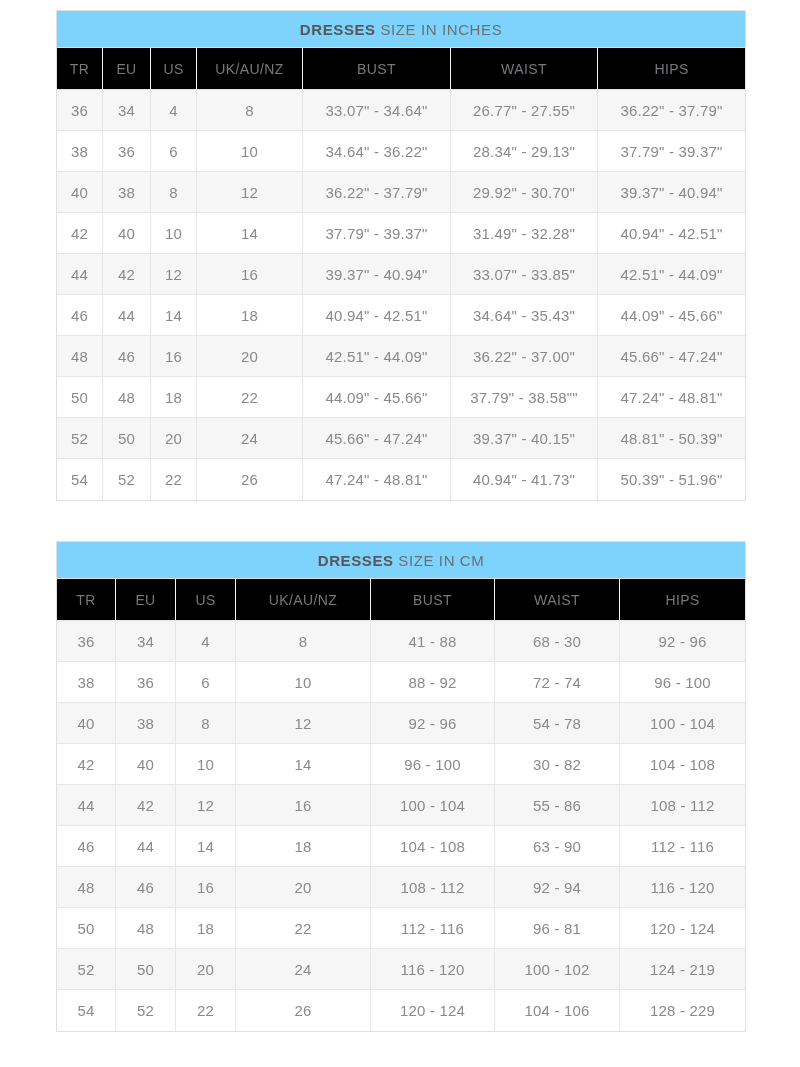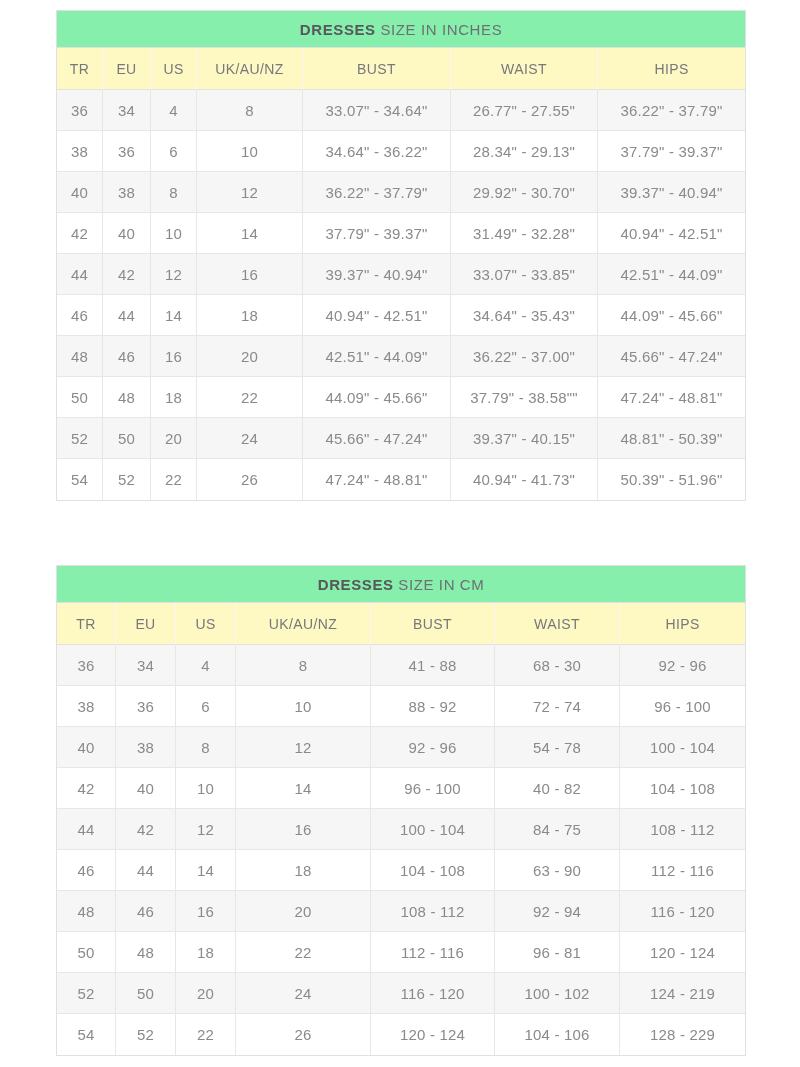--- a/index.html
+++ b/index.html
@@ -14,49 +14,49 @@
   }
   .page {
     padding-top: 10px;
     width: 800px;
   }
   .table-card {
     width: 688px;
     margin: 0 auto;
   }
   .table-card + .table-card {
-    margin-top: 64px;
+    margin-top: 40px;
   }
   table.size-table {
     width: 688px;
     table-layout: fixed;
     border-collapse: separate;
     border-spacing: 0;
     border: 1px solid #e0e0e0;
     background: #ffffff;
   }
   
   td.title-cell {
     height: 37px;
     text-align: center;
     vertical-align: middle;
-    background: #86efac;
+    background: #7dd3fc;
     border-bottom: 1px solid #e0e0e0;
     font-size: 15px;
     color: #6e6e73;
     letter-spacing: 0.6px;
   }
   td.title-cell strong {
     font-weight: 700;
     color: #57575c;
   }
   
   th {
     height: 42px;
-    background: #fef9c3;
+    background: #000000;
     color: #77777c;
     font-weight: 400;
     font-size: 14px;
     text-align: center;
     vertical-align: middle;
     letter-spacing: 0.4px;
     border-right: 1px solid #f7f7f7;
     border-bottom: 1px solid #e2e2e2;
   }
   th:last-child { border-right: none; text-align: center; }
@@ -253,30 +253,30 @@
             <td>92 - 96</td>
             <td>54 - 78</td>
             <td>100 - 104</td>
           </tr>
           <tr>
             <td>42</td>
             <td>40</td>
             <td>10</td>
             <td>14</td>
             <td>96 - 100</td>
-            <td>40 - 82</td>
+            <td>30 - 82</td>
             <td>104 - 108</td>
           </tr>
           <tr>
             <td>44</td>
             <td>42</td>
             <td>12</td>
             <td>16</td>
             <td>100 - 104</td>
-            <td>84 - 75</td>
+            <td>55 - 86</td>
             <td>108 - 112</td>
           </tr>
           <tr>
             <td>46</td>
             <td>44</td>
             <td>14</td>
             <td>18</td>
             <td>104 - 108</td>
             <td>63 - 90</td>
             <td>112 - 116</td>

